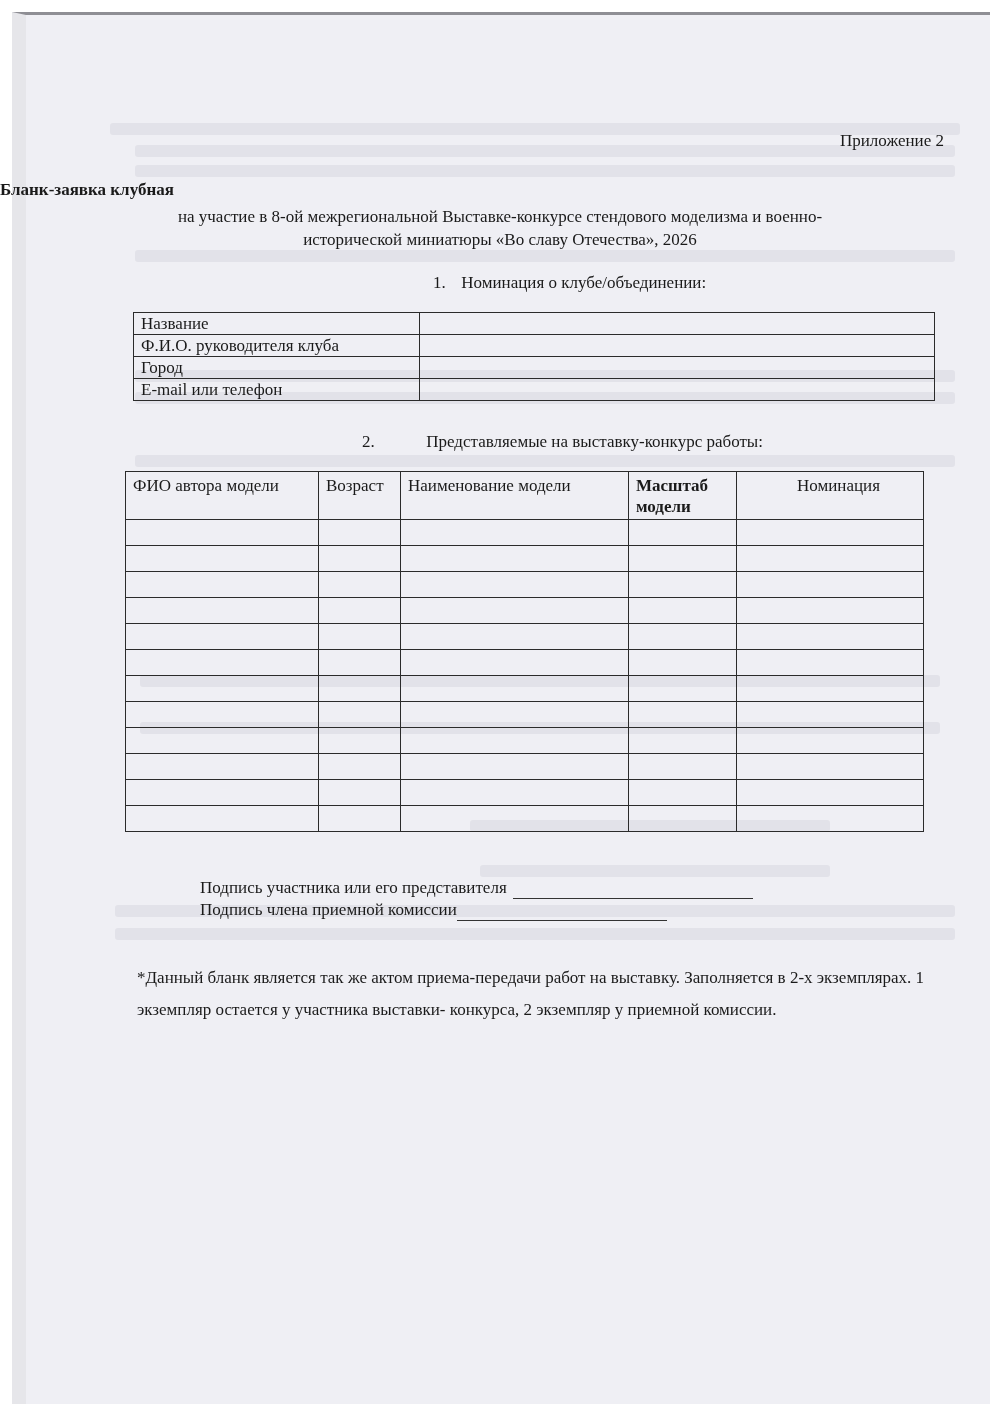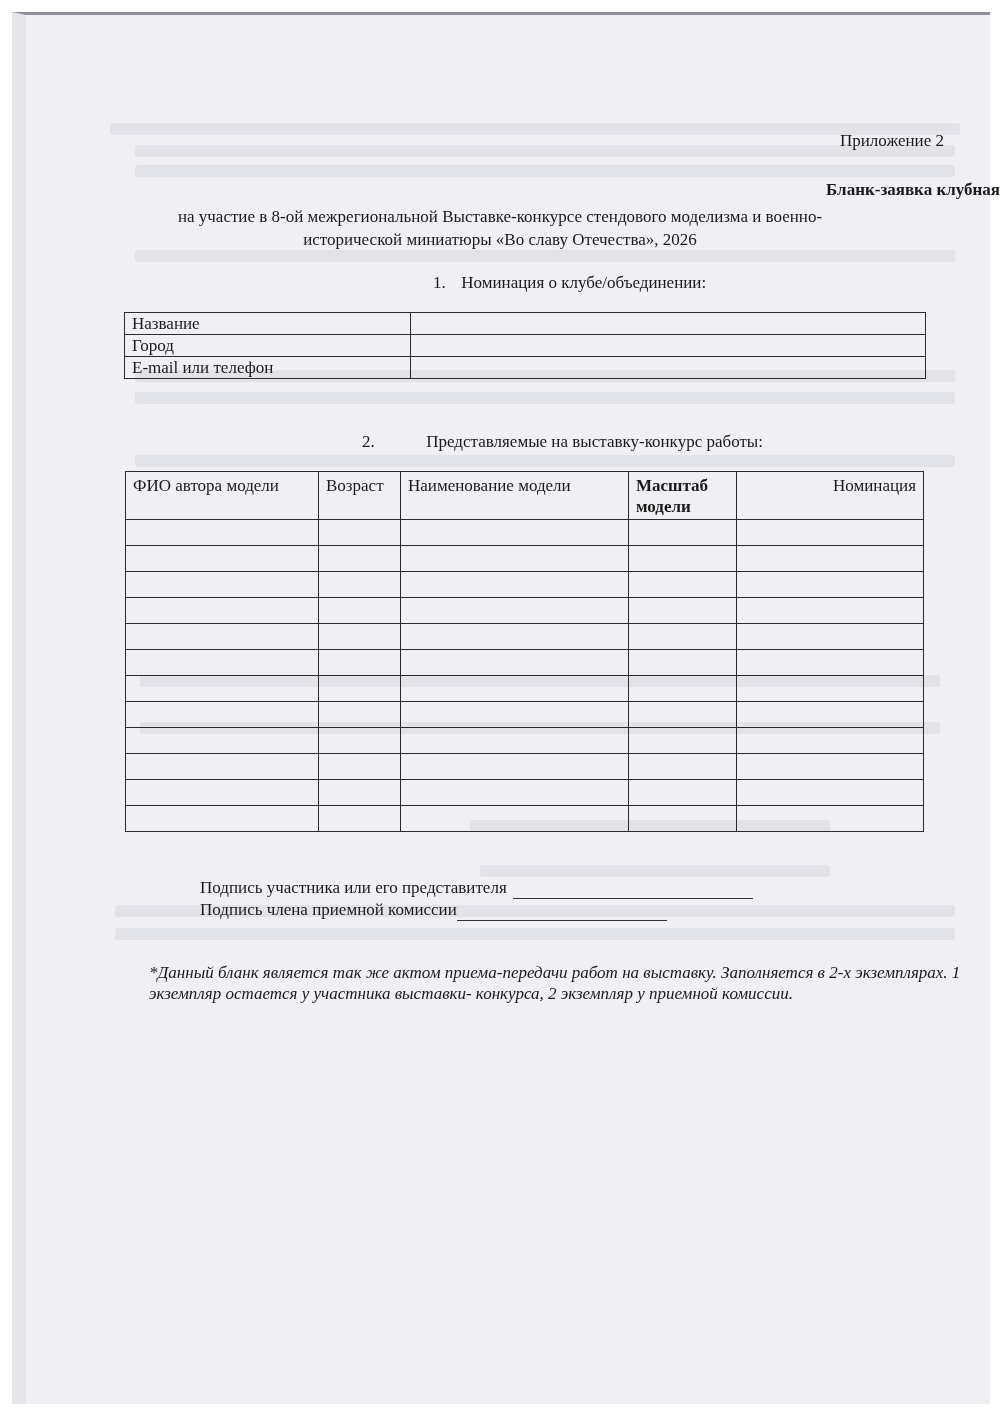--- a/index.html
+++ b/index.html
@@ -12,47 +12,47 @@
   .scan {
     position: absolute; left: 12px; top: 12px; width: 978px; height: 1392px;
     background: #efeff4;
     border-top: 3px solid #8e8e94;
     border-left: 14px solid #e6e6ea;
     box-sizing: border-box;
   }
   .ghost { position: absolute; height: 12px; background: rgba(120,120,135,0.10); border-radius: 3px; }
   .abs { position: absolute; }
   .appendix { right: 56px; top: 131px; font-size: 17px; }
-  .title-bold { left: 0; width: 1000px; top: 180px; text-align: right; font-size: 17px; font-weight: bold; }
+  .title-bold { left: 0; width: 1000px; top: 180px; text-align: left; font-size: 17px; font-weight: bold; }
   .subtitle { left: 0; width: 1000px; top: 205px; text-align: center; font-size: 17px; line-height: 23px; font-family: Liberation Serif, serif; }
   .sec1 { left: 433px; top: 273px; font-size: 17px; }
   .sec1 .num, .sec2 .num { display: inline-block; }
   .sec1 .num { width: 24px; }
   .sec2 { left: 362px; top: 432px; font-size: 17px; }
   .sec2 .num { width: 60px; }
   table { border-collapse: collapse; position: absolute; }
   td, th { border: 1.5px solid #2b2b2b; font-weight: normal; font-size: 17px; padding: 0 7px; vertical-align: top; }
-  .t1 { left: 124px; top: 312px; width: 802px; }
+  .t1 { left: 133px; top: 312px; width: 802px; }
   .t1 td { height: 21px; line-height: 21px; }
   .t1 td.lbl { width: 271px; }
   .t2 { left: 125px; top: 471px; width: 799px; }
   .t2 th { height: 44px; line-height: 21px; text-align: left; padding-top: 3px; }
   .t2 th.c1 { width: 178px; }
   .t2 th.c2 { width: 67px; }
   .t2 th.c3 { width: 213px; }
   .t2 th.c4 { width: 93px; font-weight: bold; }
-  .t2 th.c5 { text-align: right; padding-left: 24px; }
+  .t2 th.c5 { text-align: center; padding-left: 24px; }
   .t2 td { height: 25px; }
   .sig { font-size: 17px; }
   .sig1 { left: 200px; top: 878px; }
   .sig2 { left: 200px; top: 900px; }
   .line { display: inline-block; border-bottom: 1.5px solid #333; vertical-align: baseline; }
   .sig1 .line { width: 240px; margin-left: 6px; }
   .sig2 .line { width: 210px; }
-  .note { left: 137px; top: 962px; width: 820px; font-size: 17px; font-style: italic; line-height: 21px; margin-left: 12px; }
+  .note { left: 137px; top: 962px; width: 820px; font-size: 17px; line-height: 32px; }
 </style>
 </head>
 <body>
 
 <div class="scan"></div>
 
 <div>
   <div class="ghost" style="left:110px;top:123px;width:850px;"></div>
   <div class="ghost" style="left:135px;top:145px;width:820px;"></div>
   <div class="ghost" style="left:135px;top:165px;width:820px;"></div>
@@ -80,20 +80,24 @@
   <span>Номинация о клубе/объединении:</span>
 </div>
 
 <table class="t1">
   <tbody>
     <tr>
       <td class="lbl">Название</td>
       <td></td>
     </tr>
     <tr>
+      <td class="lbl">Ф.И.О. руководителя клуба</td>
+      <td></td>
+    </tr>
+    <tr>
       <td class="lbl">Город</td>
       <td></td>
     </tr>
     <tr>
       <td class="lbl">E-mail или телефон</td>
       <td></td>
     </tr>
   </tbody>
 </table>
 

